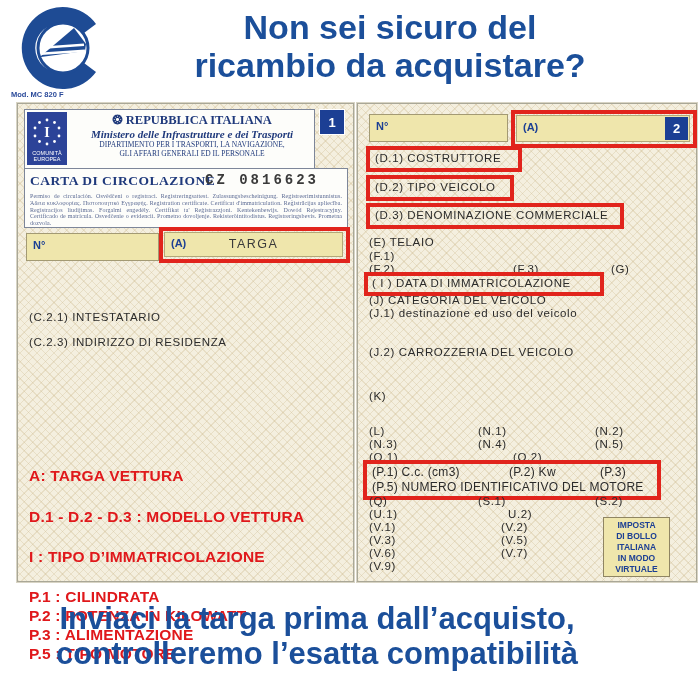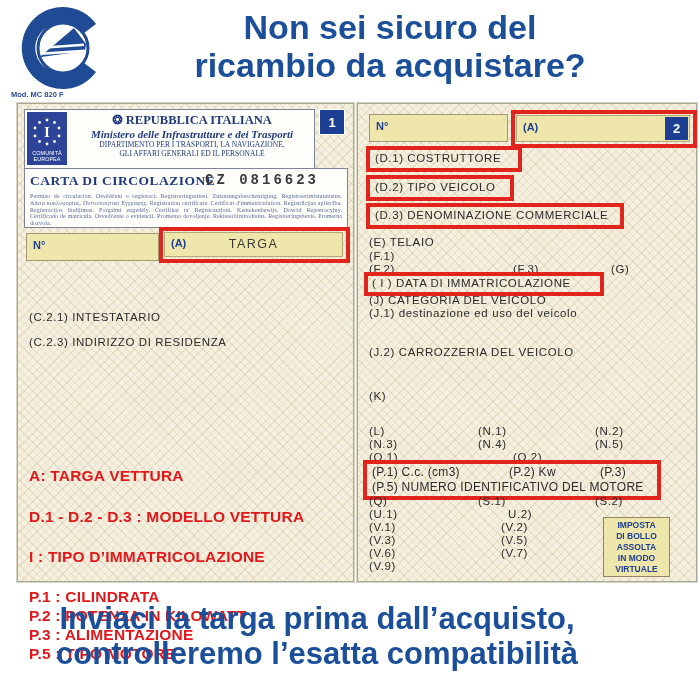--- a/index.html
+++ b/index.html
@@ -176,21 +176,21 @@
   <div class="lbl" style="left:143px;top:417px;">(V.2)</div>
   <div class="lbl" style="left:11px;top:430px;">(V.3)</div>
   <div class="lbl" style="left:143px;top:430px;">(V.5)</div>
   <div class="lbl" style="left:11px;top:443px;">(V.6)</div>
   <div class="lbl" style="left:143px;top:443px;">(V.7)</div>
   <div class="lbl" style="left:11px;top:456px;">(V.9)</div>
 
   <div class="yellowfield" style="left:245px;top:413px;width:67px;height:60px;border:1px solid #8f8563;text-align:center;color:#1c3f94;font-weight:bold;font-size:8.5px;padding-top:2px;box-sizing:border-box;">
     <div class="impline">IMPOSTA</div>
     <div class="impline">DI BOLLO</div>
-    <div class="impline">ASSOLTA</div>
+    <div class="impline">ITALIANA</div>
     <div class="impline">IN MODO</div>
     <div class="impline">VIRTUALE</div>
   </div>
 </div>
 
 <div class="abs title" style="left:0;top:602px;width:634px;font-size:31px;">
   <div>Inviaci la targa prima dall’acquisto,</div>
   <div>controlleremo l’esatta compatibilità</div>
 </div>
 

